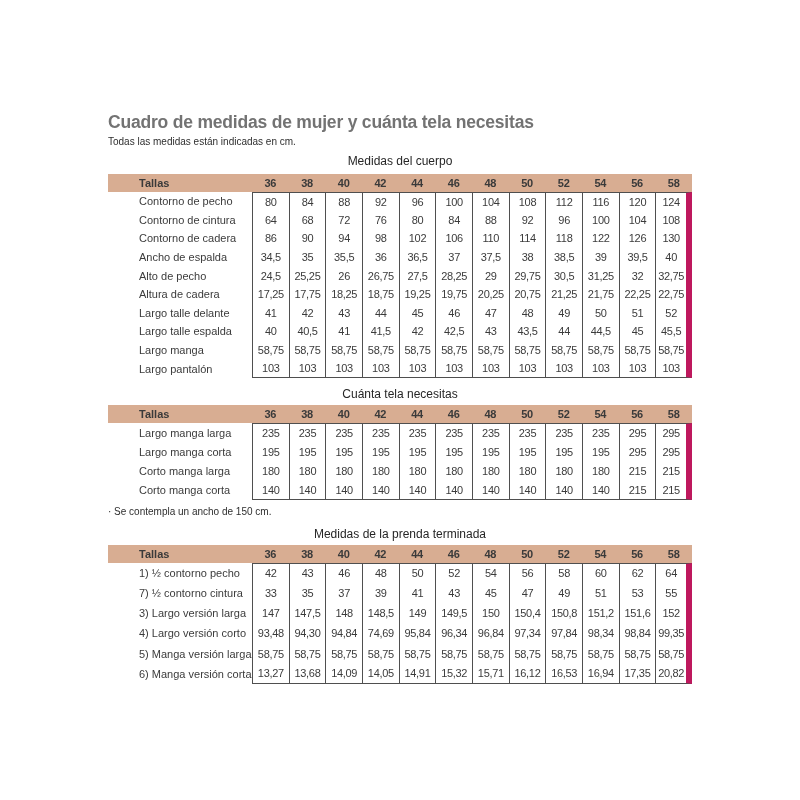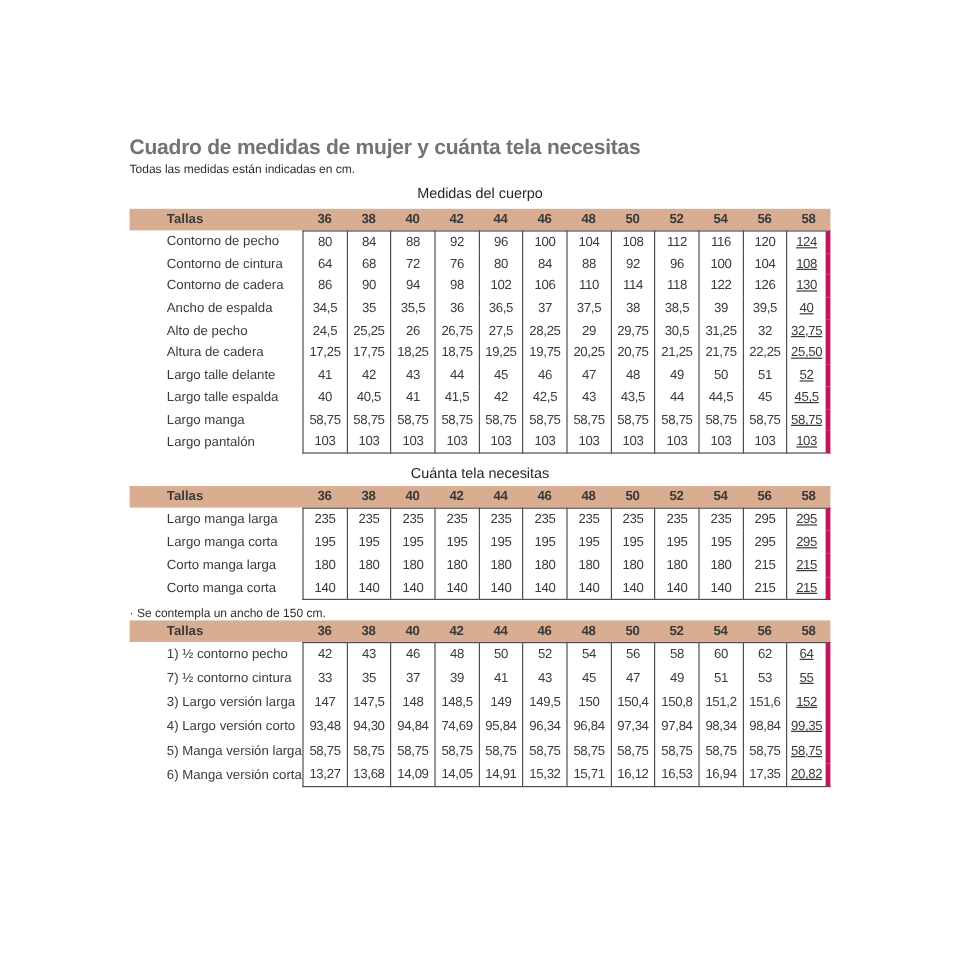--- a/index.html
+++ b/index.html
@@ -23,21 +23,21 @@
   .sec2 .trow { height:19.2px; }
   .sec3 .trow { height:20.2px; }
   .trow.band { height:18px; background:#d8ad92; }
 
   .cell { display:flex; align-items:center; height:100%; font-size:11px; color:#3b3b3b; box-sizing:border-box; }
   .lbl  { padding-left:3px; justify-content:flex-start; white-space:nowrap; }
   .num  { justify-content:center; letter-spacing:-0.3px; }
   .band .cell { font-weight:bold; color:#3a3a3a; }
 
   .rows .num { border-left:1px solid #4f4f4f; }
-  .rows .trow .num:last-child { border-right:4px solid #be185d;text-decoration:underline; }
+  .rows .trow .num:last-child { border-right:6px solid #be185d; }
   .rows .trow:first-child .num { border-top:1px solid #4f4f4f; }
   .rows .trow:last-child .num { border-bottom:1px solid #4f4f4f; }
 </style>
 </head>
 <body>
 
 <div class="content">
   <div class="title">Cuadro de medidas de mujer y cuánta tela necesitas</div>
   <div class="subtitle">Todas las medidas están indicadas en cm.</div>
 
@@ -141,21 +141,21 @@
             <div class="cell num">17,75</div>
             <div class="cell num">18,25</div>
             <div class="cell num">18,75</div>
             <div class="cell num">19,25</div>
             <div class="cell num">19,75</div>
             <div class="cell num">20,25</div>
             <div class="cell num">20,75</div>
             <div class="cell num">21,25</div>
             <div class="cell num">21,75</div>
             <div class="cell num">22,25</div>
-            <div class="cell num">25,50</div>
+            <div class="cell num">22,75</div>
           </div>
           <div class="trow">
             <div class="cell lbl">Largo talle delante</div>
             <div class="cell num">41</div>
             <div class="cell num">42</div>
             <div class="cell num">43</div>
             <div class="cell num">44</div>
             <div class="cell num">45</div>
             <div class="cell num">46</div>
             <div class="cell num">47</div>
@@ -292,20 +292,21 @@
             <div class="cell num">140</div>
             <div class="cell num">215</div>
             <div class="cell num">215</div>
           </div>
         </div>
       </div>
     <div class="footnote">· Se contempla un ancho de 150 cm.</div>
   </div>
 
   <div class="sec3">
+    <div class="section-title">Medidas de la prenda terminada</div>
     <div>
         <div class="trow band">
           <div class="cell lbl">Tallas</div>
           <div class="cell num">36</div>
           <div class="cell num">38</div>
           <div class="cell num">40</div>
           <div class="cell num">42</div>
           <div class="cell num">44</div>
           <div class="cell num">46</div>
           <div class="cell num">48</div>

